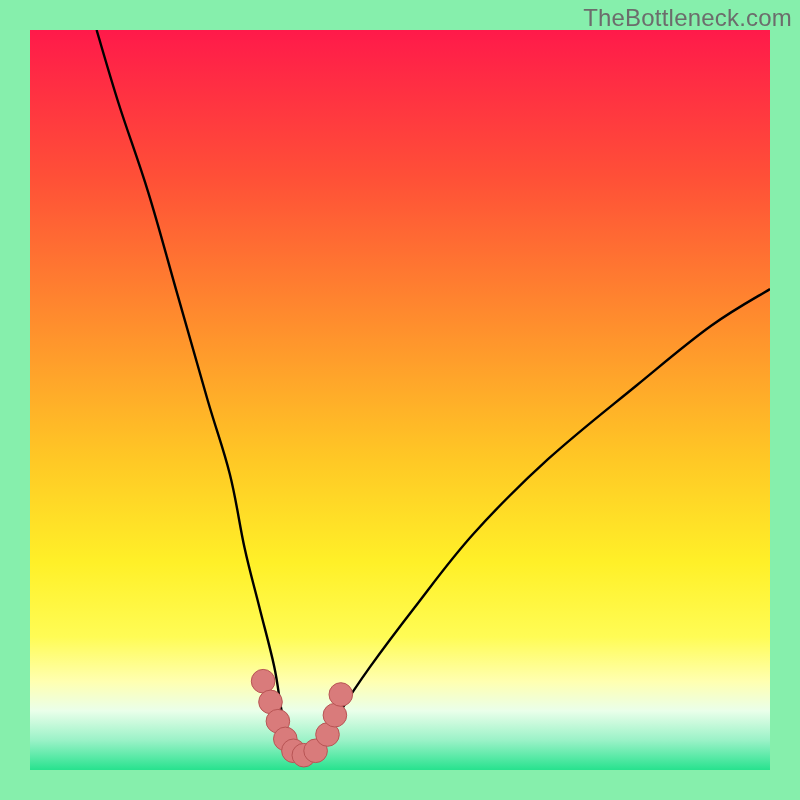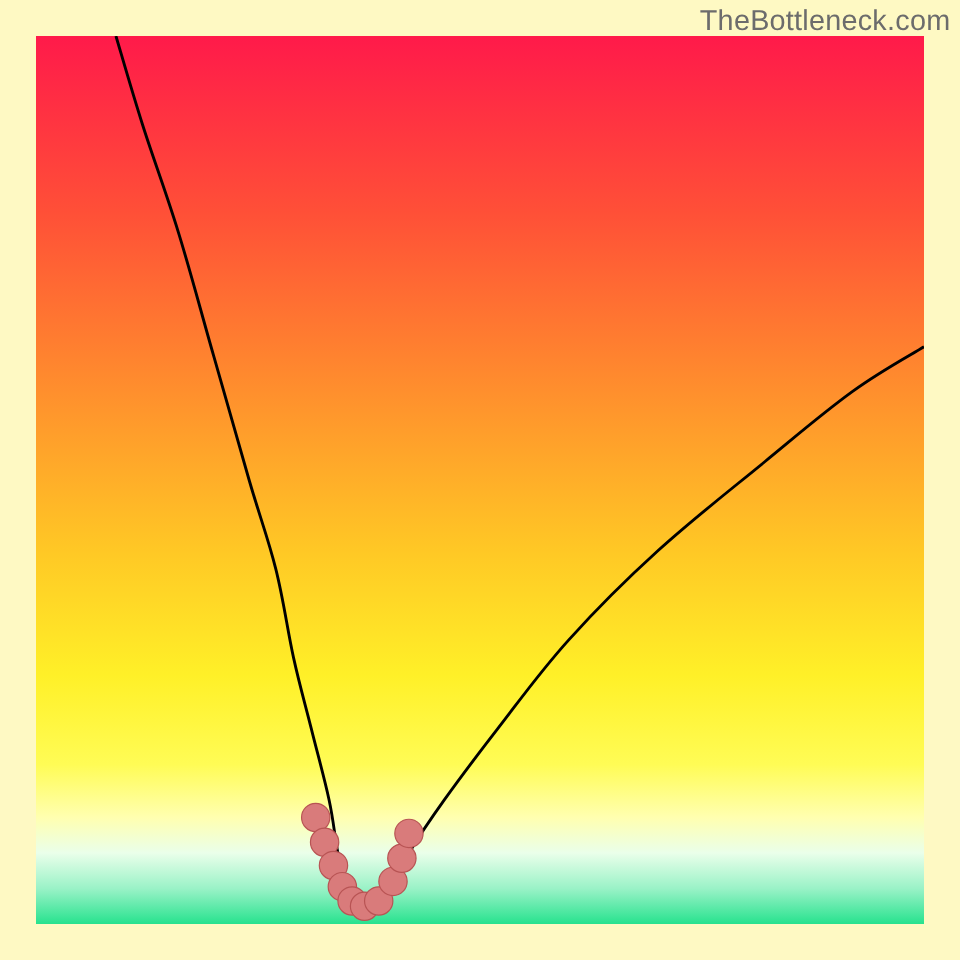--- a/index.html
+++ b/index.html
@@ -7,21 +7,21 @@
     padding: 0;
     width: 800px;
     height: 800px;
     overflow: hidden;
     background: #000;
     font-family: Arial, Helvetica, sans-serif;
   }
   .frame {
     position: absolute;
     inset: 0;
-    background: #fef9c3;
+    background: #86efac;
     padding-left: 28px;
   }
   .plot {
     position: absolute;
     left: 30px;
     top: 30px;
     width: 740px;
     height: 740px;
     overflow: hidden;
   }

